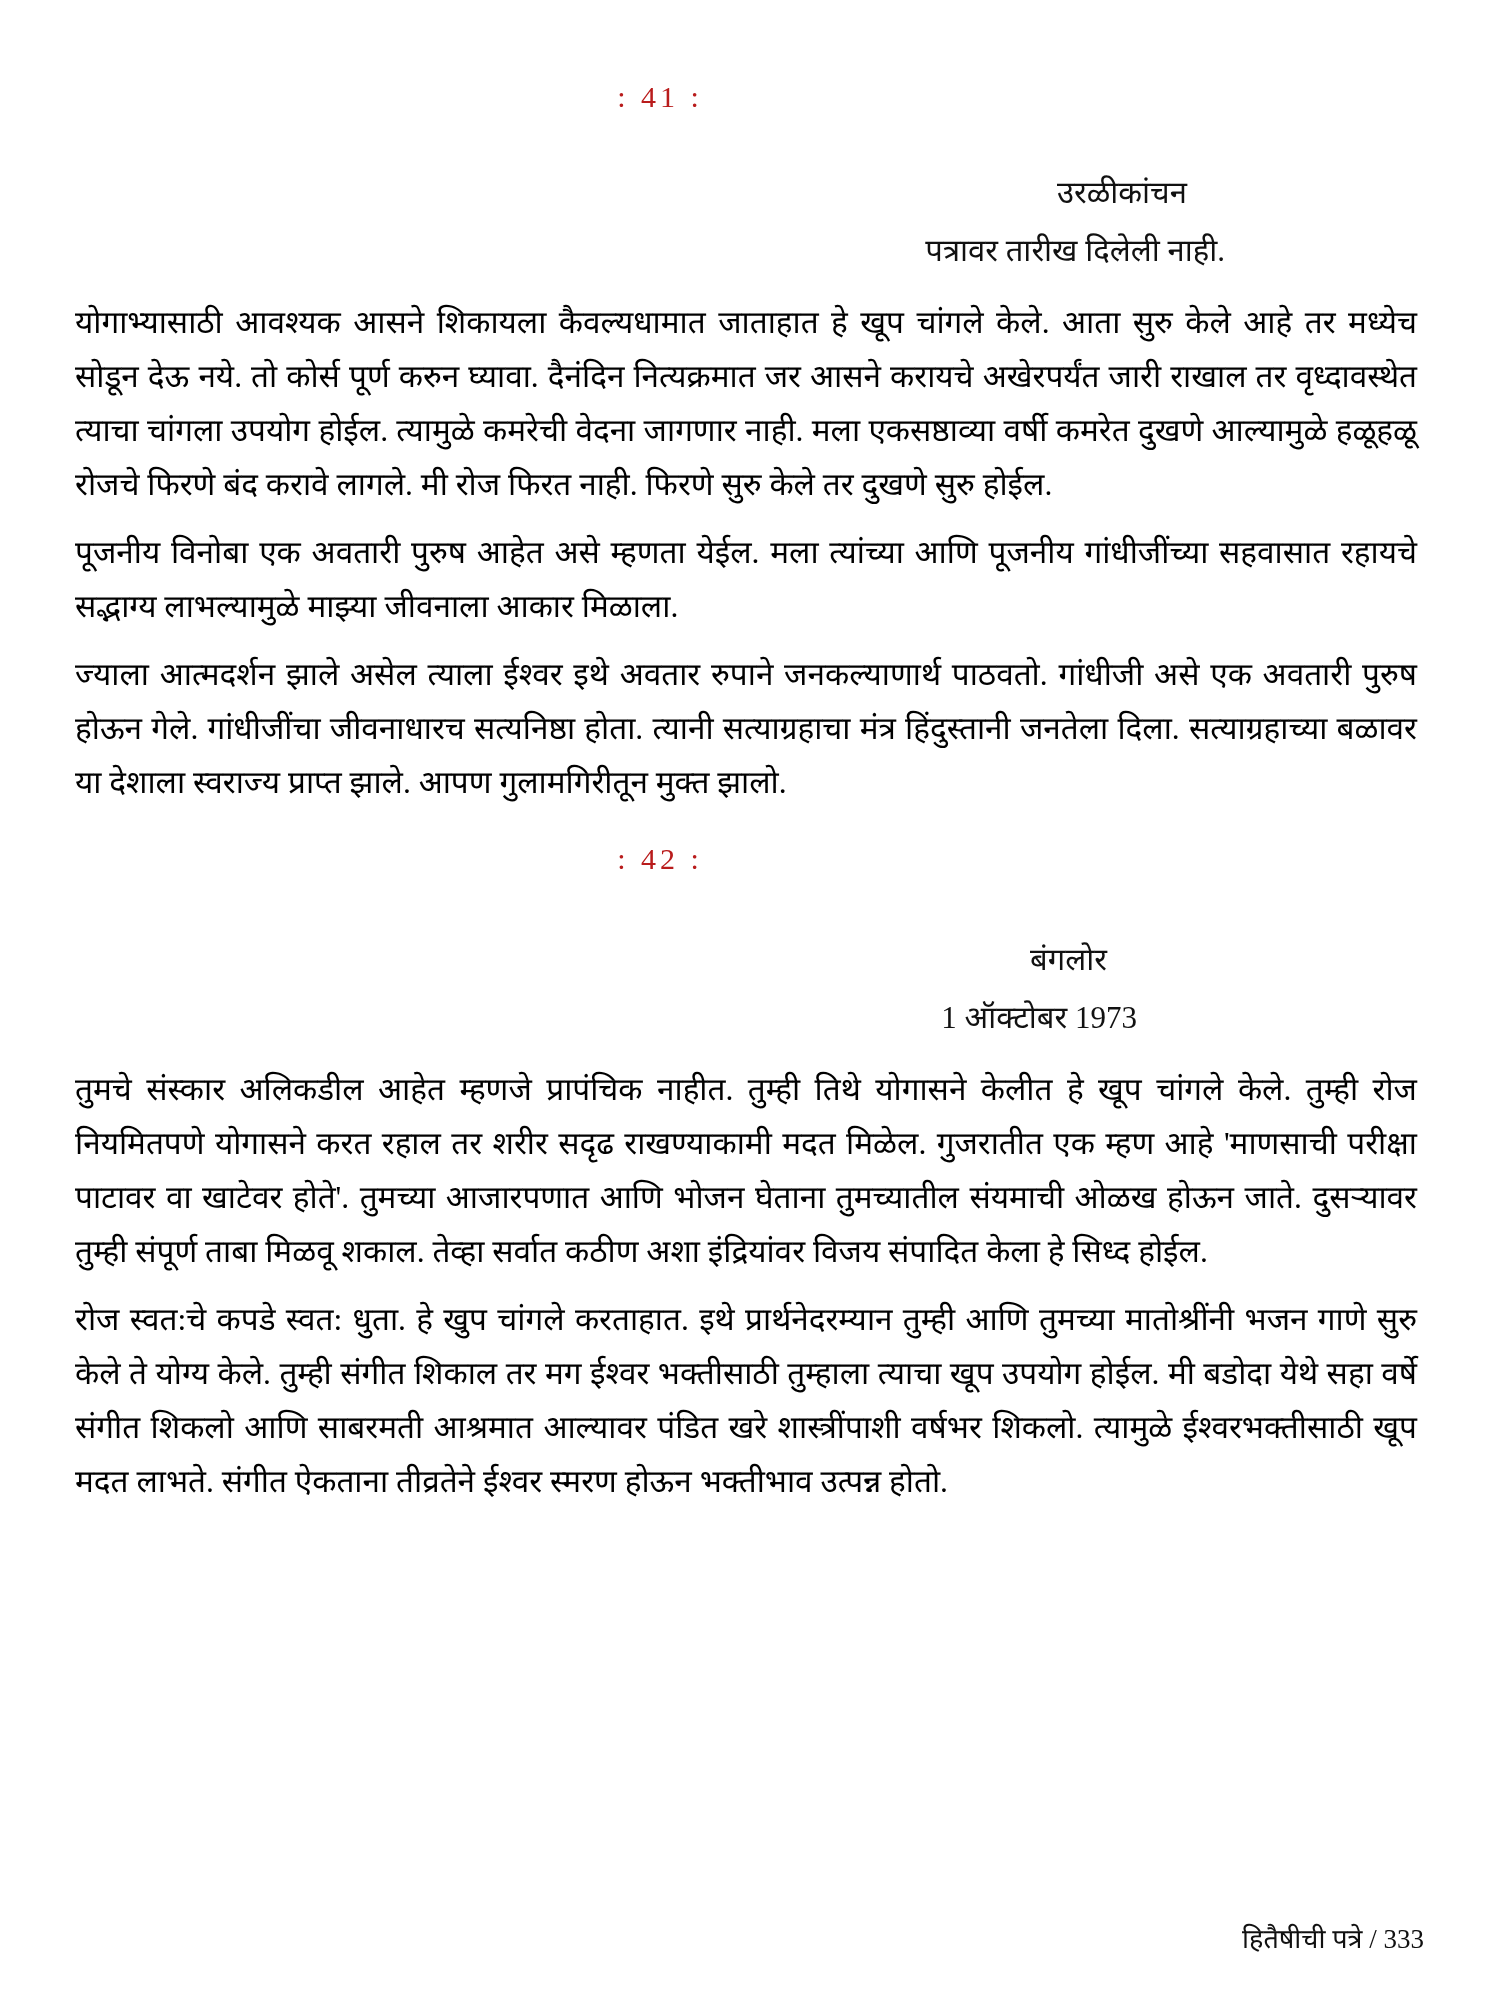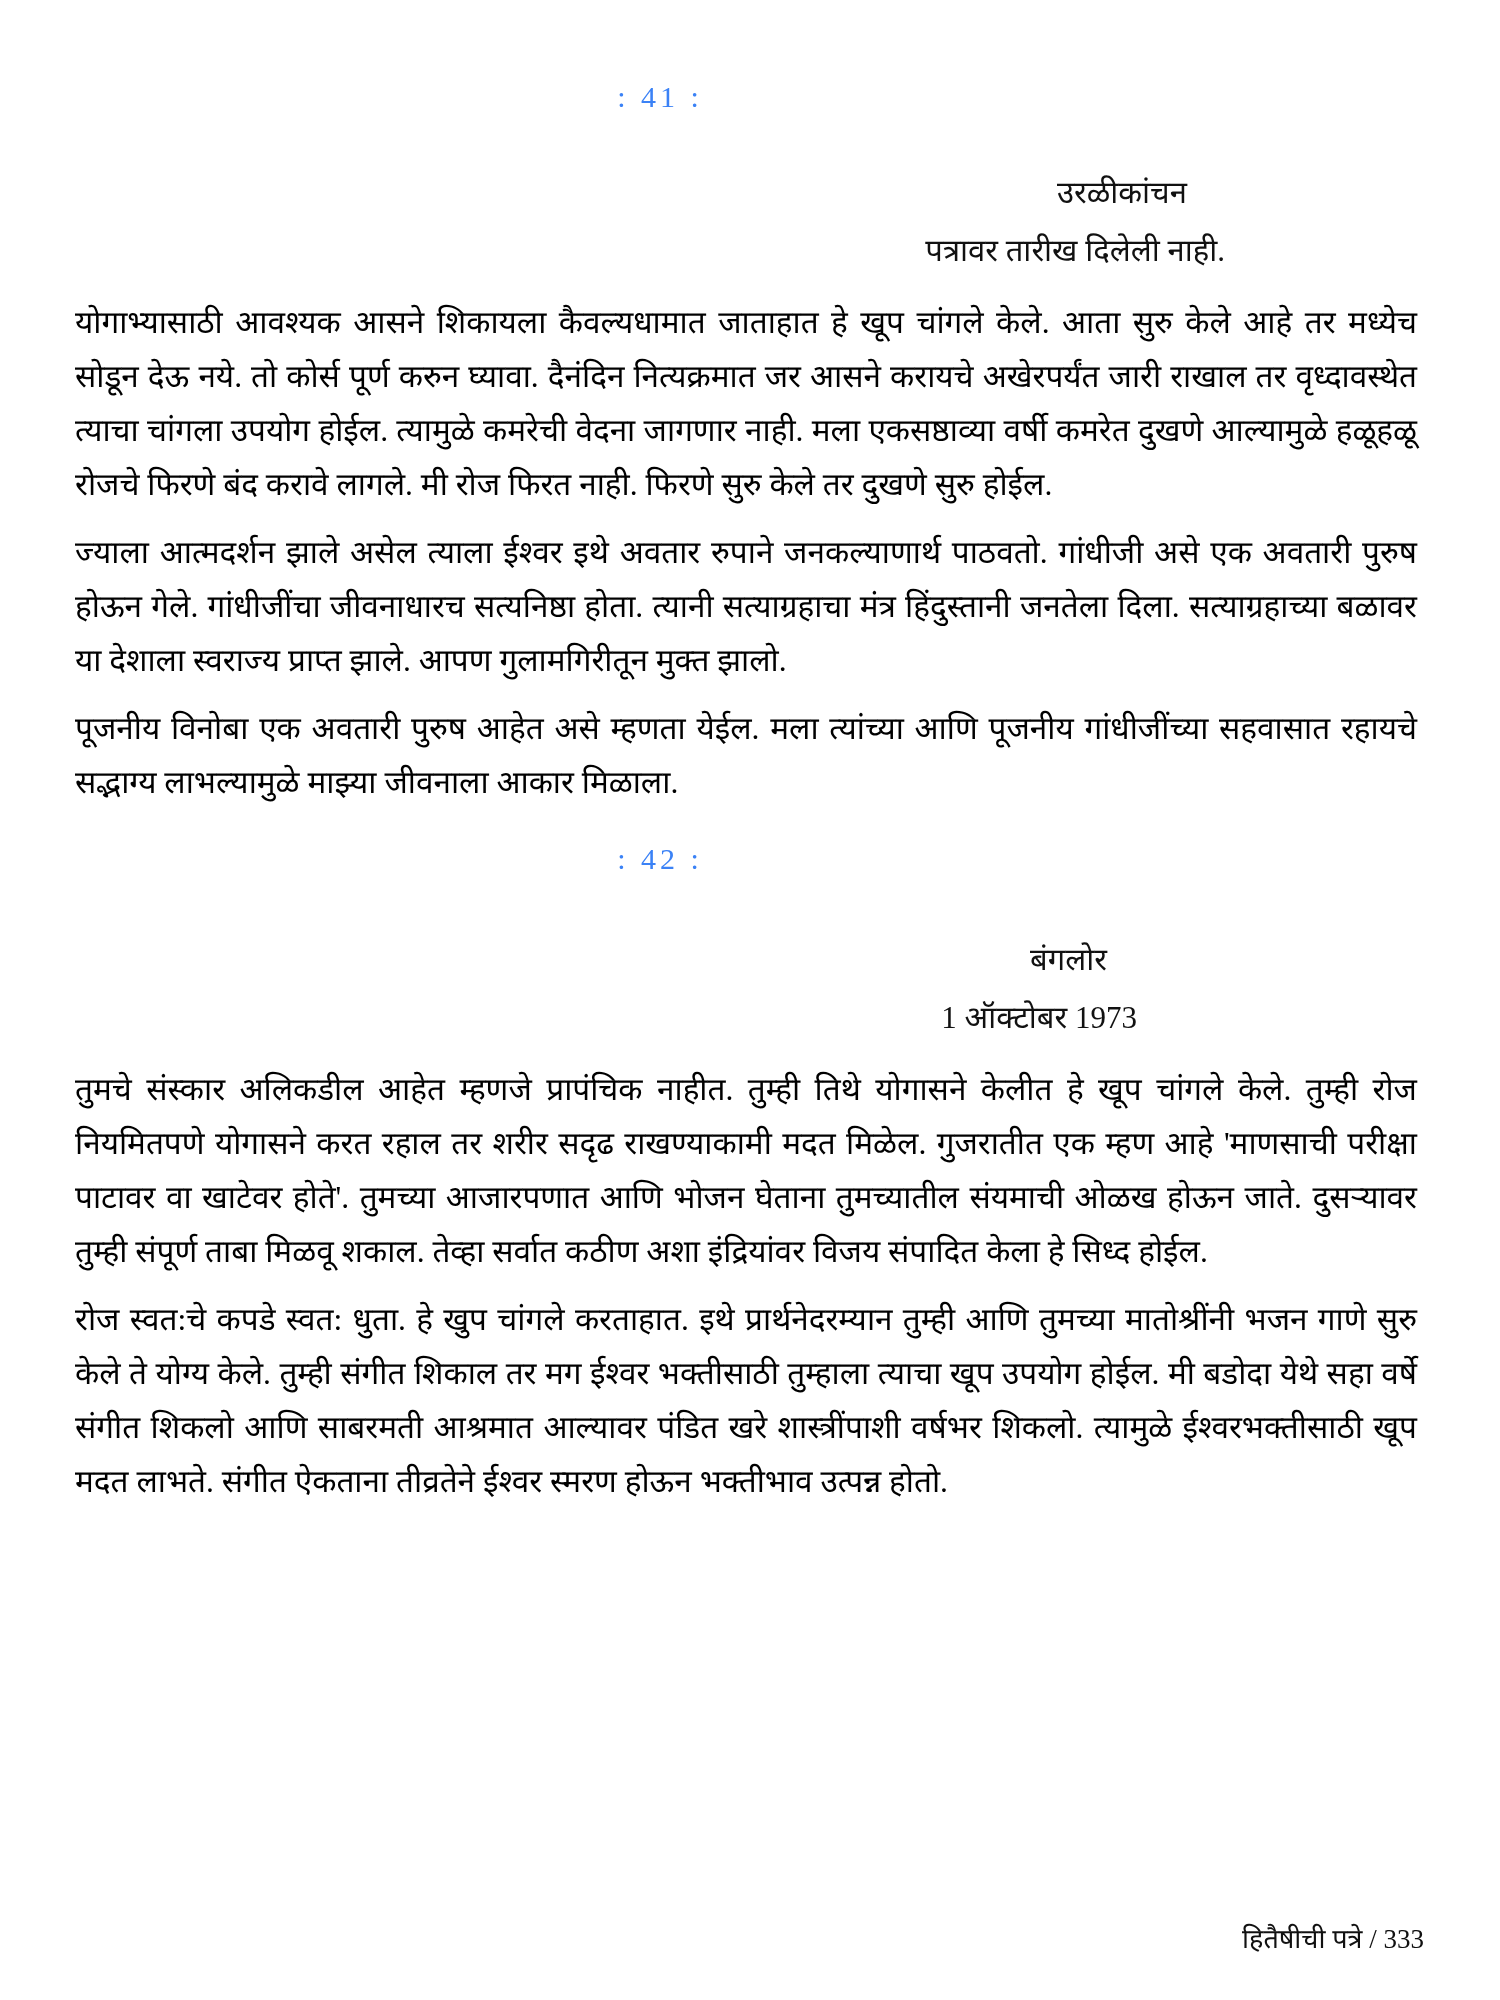--- a/index.html
+++ b/index.html
@@ -15,21 +15,21 @@
     color: #111111;
     font-family: "Liberation Serif", "DejaVu Serif", serif;
     box-sizing: border-box;
     padding: 70px 75px 0 75px;
     overflow: hidden;
   }
   .letter-number {
     text-align: center;
     font-size: 30px;
     letter-spacing: 4px;
-    color: #3b82f6;
+    color: #b91c1c;
     margin: 0 180px 0 0;
   }
   .letter-number.first {
     margin-top: 10px;
     margin-bottom: 50px;
   }
   .letter-number.second {
     margin-top: 32px;
     margin-bottom: 55px;
   }
@@ -68,22 +68,22 @@
 
   <section class="letter letter-41">
     <div class="letter-number first">: 41 :</div>
 
     <div class="place-line">उरळीकांचन</div>
 
     <div class="date-line">पत्रावर तारीख दिलेली नाही.</div>
 
     <div class="letter-body">
       <p class="para">योगाभ्यासाठी आवश्यक आसने शिकायला कैवल्यधामात जाताहात हे खूप चांगले केले. आता सुरु केले आहे तर मध्येच सोडून देऊ नये. तो कोर्स पूर्ण करुन घ्यावा. दैनंदिन नित्यक्रमात जर आसने करायचे अखेरपर्यंत जारी राखाल तर वृध्दावस्थेत त्याचा चांगला उपयोग होईल. त्यामुळे कमरेची वेदना जागणार नाही. मला एकसष्ठाव्या वर्षी कमरेत दुखणे आल्यामुळे हळूहळू रोजचे फिरणे बंद करावे लागले. मी रोज फिरत नाही. फिरणे सुरु केले तर दुखणे सुरु होईल.</p>
+      <p class="para">पूजनीय विनोबा एक अवतारी पुरुष आहेत असे म्हणता येईल. मला त्यांच्या आणि पूजनीय गांधीजींच्या सहवासात रहायचे सद्भाग्य लाभल्यामुळे माझ्या जीवनाला आकार मिळाला.</p>
       <p class="para">ज्याला आत्मदर्शन झाले असेल त्याला ईश्वर इथे अवतार रुपाने जनकल्याणार्थ पाठवतो. गांधीजी असे एक अवतारी पुरुष होऊन गेले. गांधीजींचा जीवनाधारच सत्यनिष्ठा होता. त्यानी सत्याग्रहाचा मंत्र हिंदुस्तानी जनतेला दिला. सत्याग्रहाच्या बळावर या देशाला स्वराज्य प्राप्त झाले. आपण गुलामगिरीतून मुक्त झालो.</p>
-      <p class="para">पूजनीय विनोबा एक अवतारी पुरुष आहेत असे म्हणता येईल. मला त्यांच्या आणि पूजनीय गांधीजींच्या सहवासात रहायचे सद्भाग्य लाभल्यामुळे माझ्या जीवनाला आकार मिळाला.</p>
     </div>
   </section>
 
   <section class="letter letter-42">
     <div class="letter-number second">: 42 :</div>
 
     <div class="place-line">बंगलोर</div>
 
     <div class="date-line">1 ऑक्टोबर 1973</div>
 

